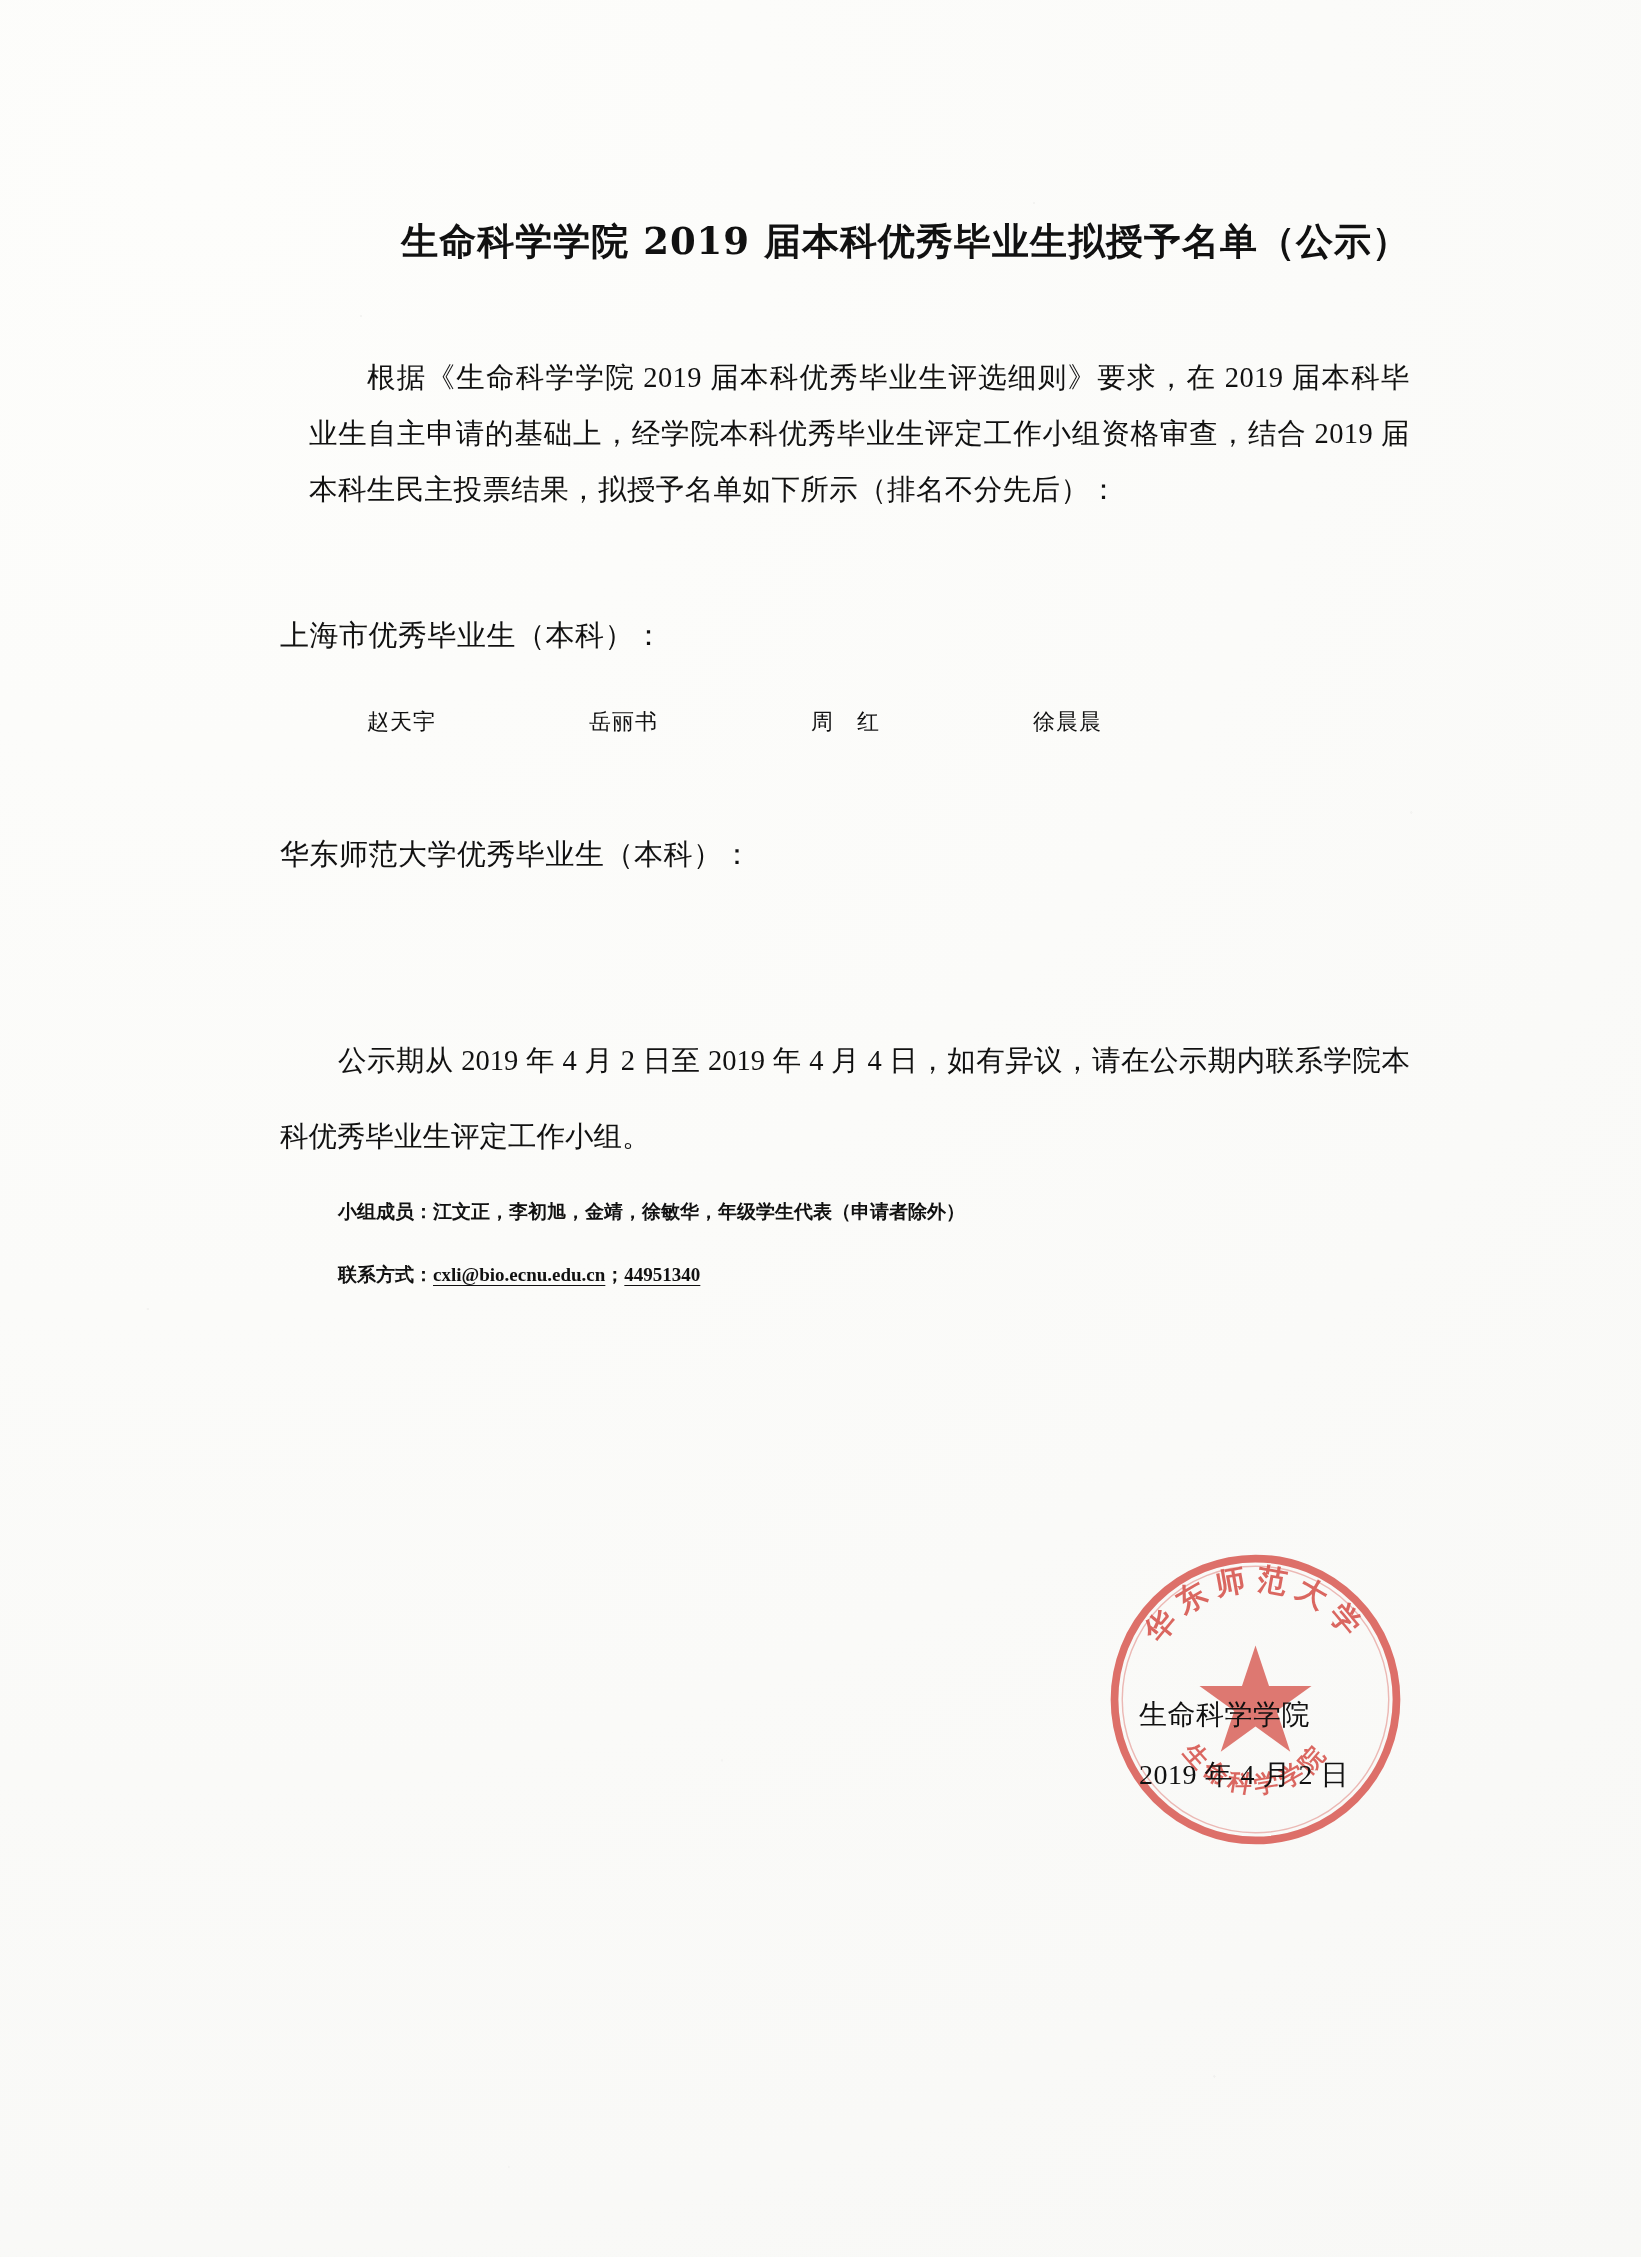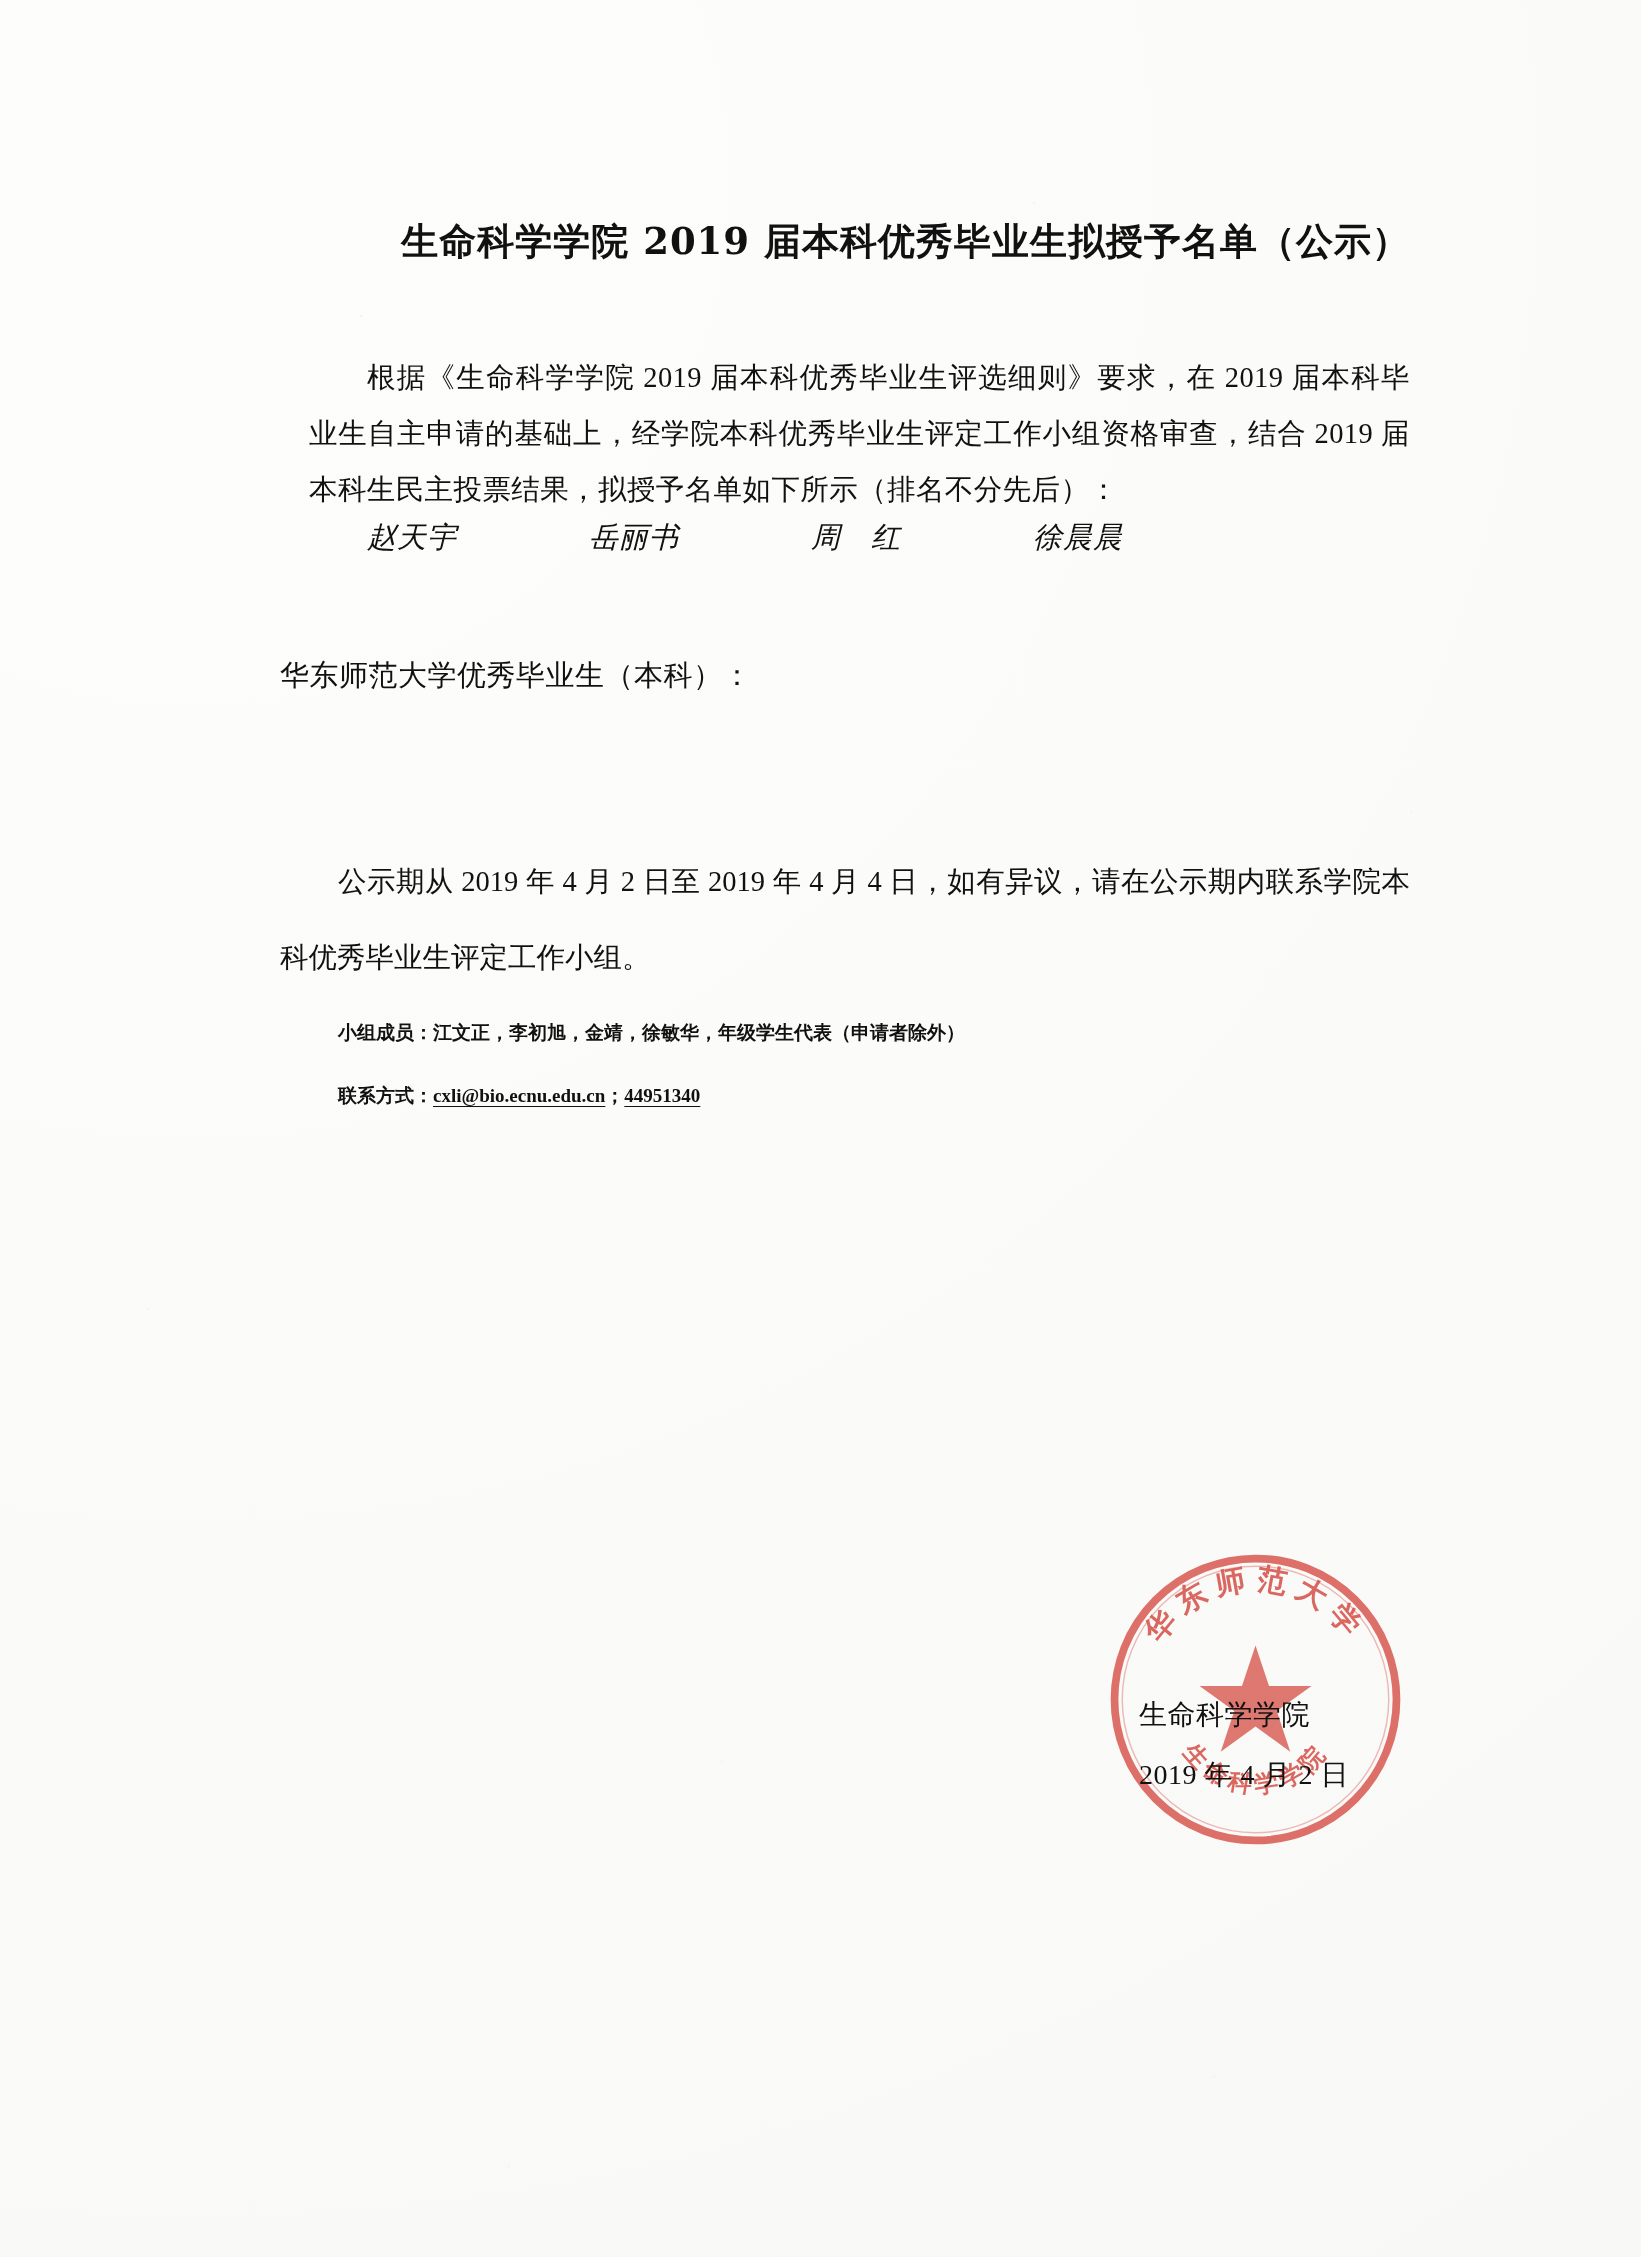--- a/index.html
+++ b/index.html
@@ -66,26 +66,26 @@
 
   .section-head {
     margin-top: 93px;
     font-size: 29px;
     line-height: 48px;
     letter-spacing: 0.5px;
     color: #111;
   }
 
   .name-row {
+    margin-top: 48px;
     padding-left: 87px;
     display: flex;
-    font-size: 29px;
+    font-size: 22px;
     letter-spacing: 1px;
     color: #111;
-    font-style: italic;
   }
   .name-row .name {
     width: 222px;
     text-align: left;
   }
 
   .notice {
     margin-top: 145px;
     font-size: 28.5px;
     line-height: 76px;
@@ -143,20 +143,21 @@
 
 <div class="page">
   <div class="paper-noise"></div>
 
   <div class="content">
 
     <div class="doc-title">生命科学学院 2019 届本科优秀毕业生拟授予名单（公示）</div>
 
     <div class="para indent">根据《生命科学学院 2019 届本科优秀毕业生评选细则》要求，在 2019 届本科毕业生自主申请的基础上，经学院本科优秀毕业生评定工作小组资格审查，结合 2019 届本科生民主投票结果，拟授予名单如下所示（排名不分先后）：</div>
 
+    <div class="section-head">上海市优秀毕业生（本科）：</div>
 
     <div class="name-row">
       <span class="name">赵天宇</span>
       <span class="name">岳丽书</span>
       <span class="name">周　红</span>
       <span class="name">徐晨晨</span>
     </div>
 
     <div class="section-head">华东师范大学优秀毕业生（本科）：</div>
 

